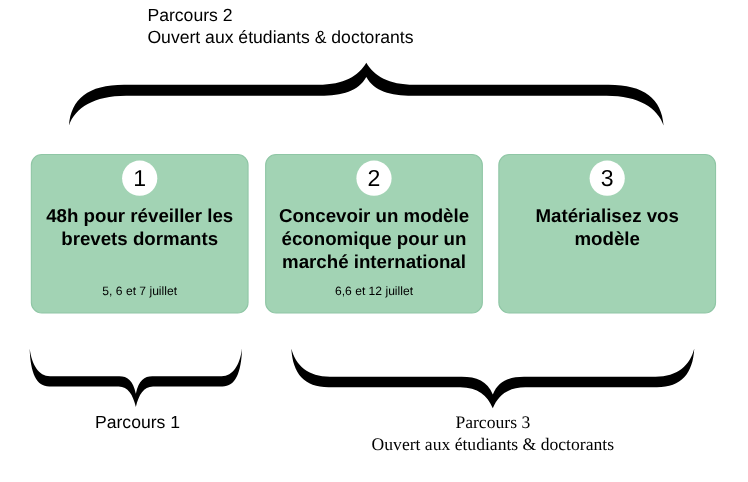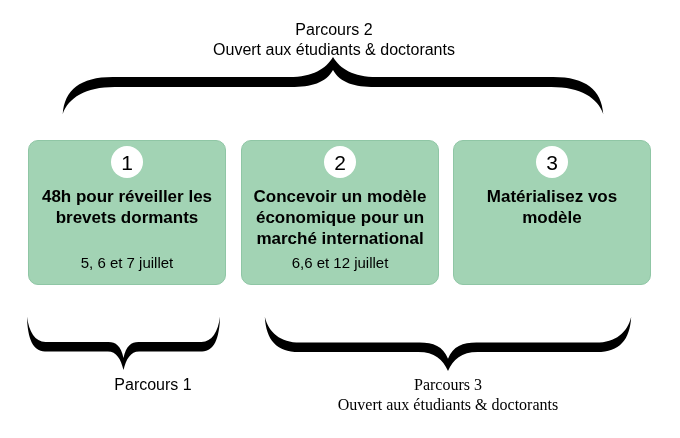--- a/index.html
+++ b/index.html
@@ -18,22 +18,21 @@
   .canvas{
     position:relative;
     width:680px;
     height:438px;
     background:var(--bg);
     overflow:hidden;
   }
   
   .top-label{
     position:absolute;
-    left:134px; top:20px; width:400px;
-    text-align:center;
+    left:134px; top:5px; width:400px;
     font-size:16px;
     line-height:20px;
   }
   
   .brace{position:absolute;display:block;}
   .brace path{fill:var(--brace);}
   .brace-top{left:60px; top:56px; width:546px; height:60px;}
   .brace-bl{left:26px; top:315px; width:195px; height:56px; transform:scaleY(-1);}
   .brace-br{left:263px; top:315px; width:370px; height:57px; transform:scaleY(-1);}
   
@@ -67,31 +66,31 @@
     padding:0 9px;
     font-weight:bold;
     font-size:17px;
     line-height:21px;
     text-align:center;
   }
   .box-date{
     position:absolute;
     left:0; right:0; bottom:13px;
     text-align:center;
-    font-size:15px;
+    font-size:11px;
   }
   
   .bottom-label{
     position:absolute;
     top:375px;
     text-align:center;
     font-size:16px;
     line-height:20px;
   }
-  .bottom-label.bl{left:0px; width:250px;padding-left:28px;}
+  .bottom-label.bl{left:0px; width:250px;}
   .bottom-label.br{left:248px; width:400px;font-family:Liberation Serif, serif;}
 </style>
 </head>
 <body>
 
 <div class="canvas">
 
   <div class="top-label">
     <div>Parcours 2</div>
     <div>Ouvert aux étudiants &amp; doctorants</div>

